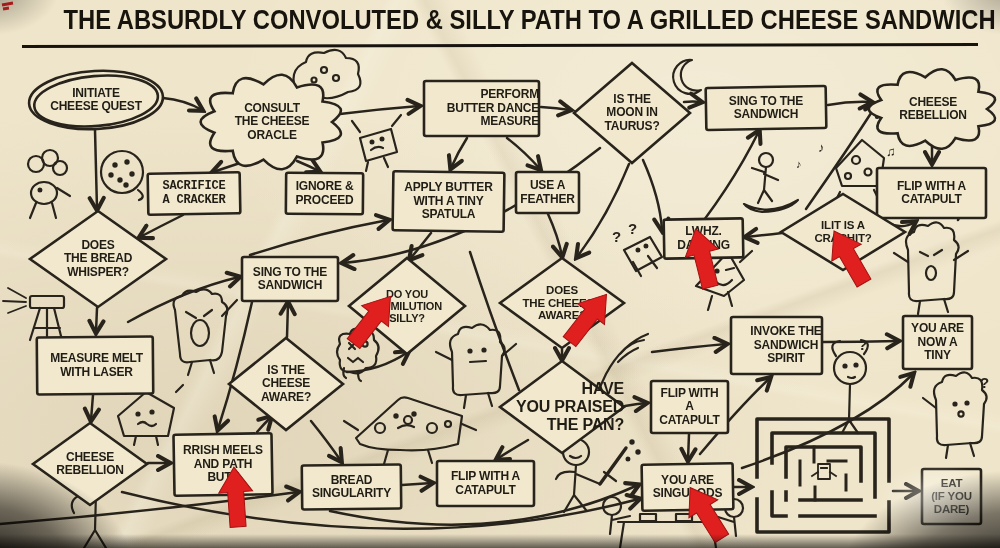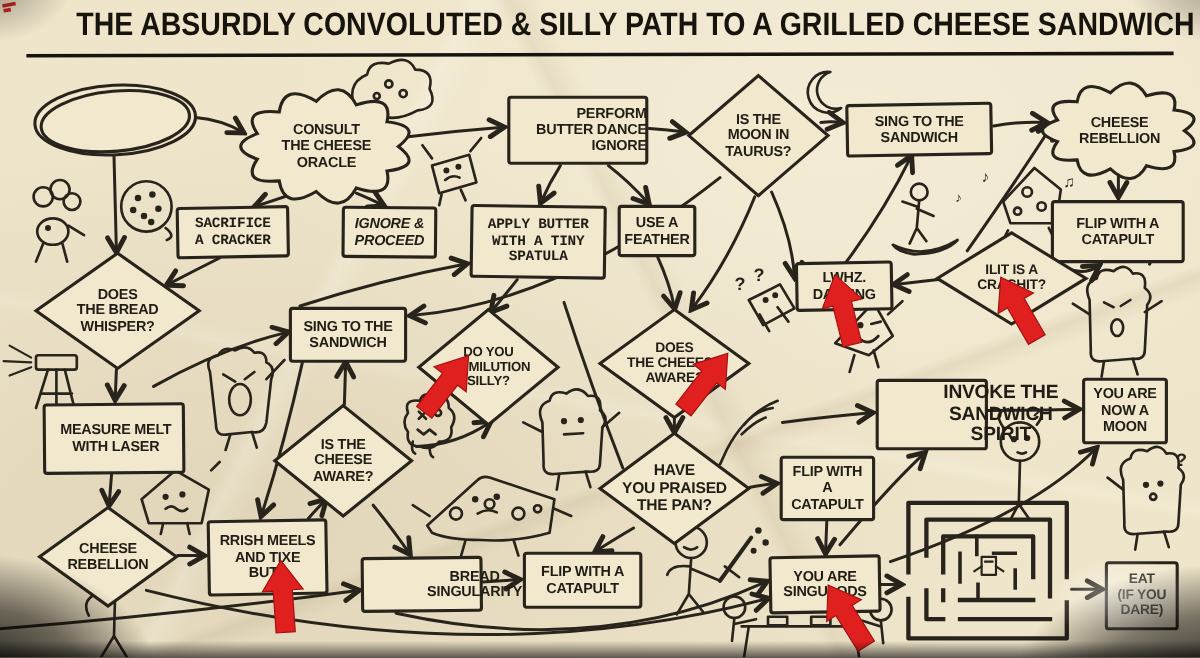--- a/index.html
+++ b/index.html
@@ -327,56 +327,60 @@
         <polygon points="90,423 147,464 90,505 33,464" fill="#f1e8ce" stroke="#28241c" stroke-width="2.6"></polygon>
         <rect x="174" y="434" width="98" height="61" rx="2" transform="rotate(-1 223 464.5)" fill="#f1e8ce" stroke="#28241c" stroke-width="2.6"></rect>
         <rect x="302" y="465" width="99" height="44" rx="2" transform="rotate(-0.6 351.5 487)" fill="#f1e8ce" stroke="#28241c" stroke-width="2.6"></rect>
         <rect x="437" y="461" width="97" height="45" rx="2" fill="#f1e8ce" stroke="#28241c" stroke-width="2.6"></rect>
         <rect x="642" y="464" width="91" height="46" rx="2" transform="rotate(-1 687.5 487)" fill="#f1e8ce" stroke="#28241c" stroke-width="2.6"></rect>
         <rect x="922" y="469" width="59" height="55" rx="2" fill="#f1e8ce" stroke="#28241c" stroke-width="2.6"></rect>
       </g>
   </svg>
 
   <div id="labels">
+      <div class="node-label" style="left: 29px; top: 71px; width: 134px; height: 58px; font-size: 12px;">
+        <div>INITIATE</div>
+        <div>CHEESE QUEST</div>
+      </div>
       <div class="node-label" style="left: 212px; top: 84px; width: 120px; height: 76px; font-size: 12px;">
         <div>CONSULT</div>
         <div>THE CHEESE</div>
         <div>ORACLE</div>
       </div>
       <div class="node-label" style="left: 148px; top: 173px; width: 92px; height: 41px; font-size: 12px; font-family: Liberation Mono, monospace;">
         <div>SACRIFICE</div>
         <div>A CRACKER</div>
       </div>
-      <div class="node-label" style="left: 286px; top: 173px; width: 77px; height: 41px; font-size: 12px; font-style: italic;">
+      <div class="node-label" style="left: 286px; top: 173px; width: 77px; height: 41px; font-size: 12px;">
         <div>IGNORE &amp;</div>
         <div>PROCEED</div>
       </div>
       <div class="node-label" style="left: 424px; top: 81px; width: 115px; height: 55px; font-size: 12px; align-items: flex-end;">
         <div>PERFORM</div>
         <div>BUTTER DANCE</div>
-        <div>IGNORE</div>
+        <div>MEASURE</div>
       </div>
       <div class="node-label" style="left: 574px; top: 63px; width: 116px; height: 100px; font-size: 12px;">
         <div>IS THE</div>
         <div>MOON IN</div>
         <div>TAURUS?</div>
       </div>
       <div class="node-label" style="left: 706px; top: 87px; width: 120px; height: 42px; font-size: 12px;">
         <div>SING TO THE</div>
         <div>SANDWICH</div>
       </div>
       <div class="node-label" style="left: 879px; top: 77px; width: 108px; height: 64px; font-size: 12px;">
         <div>CHEESE</div>
         <div>REBELLION</div>
       </div>
       <div class="node-label" style="left: 877px; top: 168px; width: 109px; height: 50px; font-size: 12px;">
         <div>FLIP WITH A</div>
         <div>CATAPULT</div>
       </div>
-      <div class="node-label" style="left: 393px; top: 172px; width: 111px; height: 59px; font-size: 12px; font-family: Liberation Mono, monospace;">
+      <div class="node-label" style="left: 393px; top: 172px; width: 111px; height: 59px; font-size: 12px;">
         <div>APPLY BUTTER</div>
         <div>WITH A TINY</div>
         <div>SPATULA</div>
       </div>
       <div class="node-label" style="left: 516px; top: 172px; width: 63px; height: 41px; font-size: 12px;">
         <div>USE A</div>
         <div>FEATHER</div>
       </div>
       <div class="node-label" style="left: 30px; top: 211px; width: 136px; height: 96px; font-size: 12px;">
         <div>DOES</div>
@@ -402,55 +406,55 @@
         <div>AWARE?</div>
       </div>
       <div class="node-label" style="left: 664px; top: 219px; width: 79px; height: 39px; font-size: 12px;">
         <div>LWHZ.</div>
         <div>DAUJING</div>
       </div>
       <div class="node-label" style="left: 781px; top: 194px; width: 124px; height: 76px; font-size: 11.5px;">
         <div>ILIT IS A</div>
         <div>CRACHIT?</div>
       </div>
-      <div class="node-label" style="left: 731px; top: 317px; width: 110px; height: 57px; font-size: 16px; margin-left: 48px;">
+      <div class="node-label" style="left: 731px; top: 317px; width: 110px; height: 57px; font-size: 12px;">
         <div>INVOKE THE</div>
         <div>SANDWICH</div>
         <div>SPIRIT</div>
       </div>
       <div class="node-label" style="left: 903px; top: 316px; width: 69px; height: 53px; font-size: 12px;">
         <div>YOU ARE</div>
         <div>NOW A</div>
-        <div>MOON</div>
+        <div>TINY</div>
       </div>
       <div class="node-label" style="left: 229px; top: 338px; width: 114px; height: 92px; font-size: 12px;">
         <div>IS THE</div>
         <div>CHEESE</div>
         <div>AWARE?</div>
       </div>
-      <div class="node-label" style="left: 500px; top: 361px; width: 124px; height: 92px; font-size: 13px;">
+      <div class="node-label" style="left: 500px; top: 361px; width: 124px; height: 92px; font-size: 16px; align-items: flex-end;">
         <div>HAVE</div>
         <div>YOU PRAISED</div>
         <div>THE PAN?</div>
       </div>
       <div class="node-label" style="left: 651px; top: 381px; width: 77px; height: 52px; font-size: 12px;">
         <div>FLIP WITH</div>
         <div>A</div>
         <div>CATAPULT</div>
       </div>
       <div class="node-label" style="left: 33px; top: 423px; width: 114px; height: 82px; font-size: 12px;">
         <div>CHEESE</div>
         <div>REBELLION</div>
       </div>
       <div class="node-label" style="left: 174px; top: 434px; width: 98px; height: 61px; font-size: 12px;">
         <div>RRISH MEELS</div>
-        <div>AND TIXE</div>
+        <div>AND PATH</div>
         <div>BUTT</div>
       </div>
-      <div class="node-label" style="left: 302px; top: 465px; width: 99px; height: 44px; font-size: 12px; padding-left: 44px;">
+      <div class="node-label" style="left: 302px; top: 465px; width: 99px; height: 44px; font-size: 12px;">
         <div>BREAD</div>
         <div>SINGULARITY</div>
       </div>
       <div class="node-label" style="left: 437px; top: 461px; width: 97px; height: 45px; font-size: 12px;">
         <div>FLIP WITH A</div>
         <div>CATAPULT</div>
       </div>
       <div class="node-label" style="left: 642px; top: 464px; width: 91px; height: 46px; font-size: 12px;">
         <div>YOU ARE</div>
         <div>SINGULODS</div>

